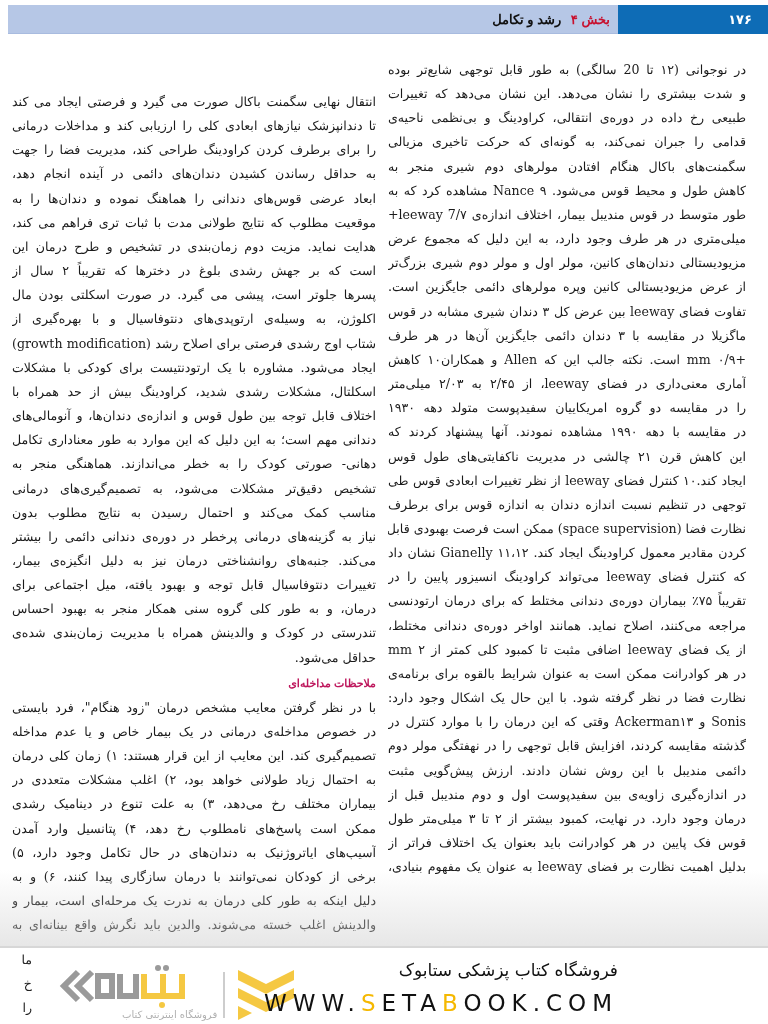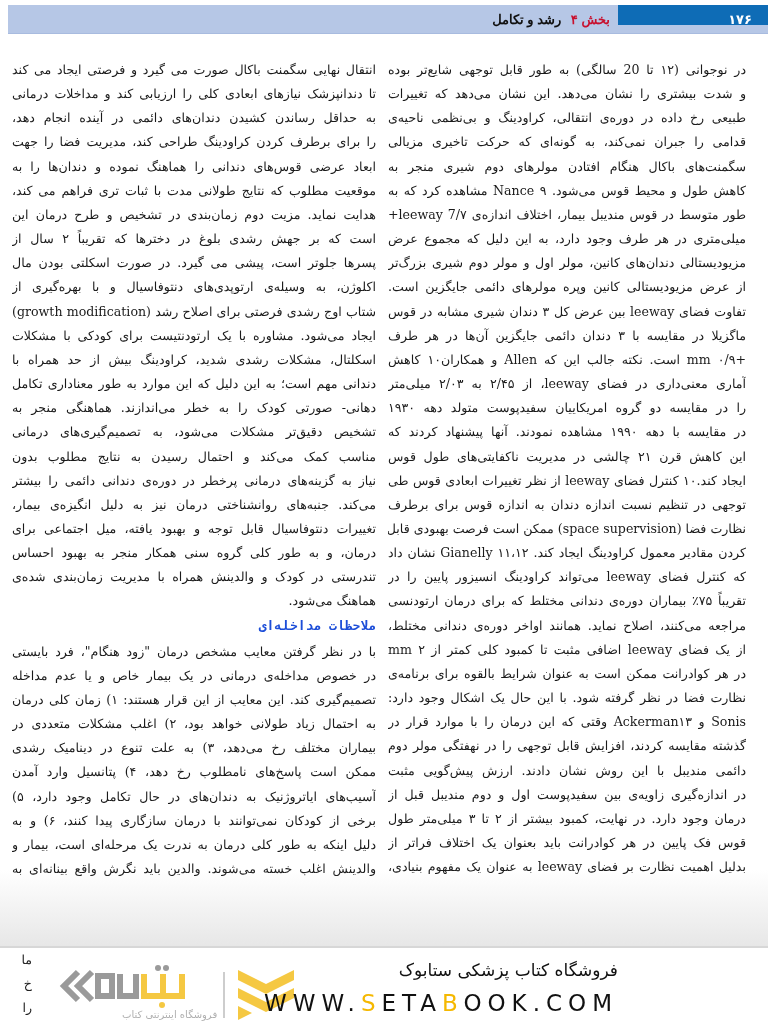--- a/index.html
+++ b/index.html
@@ -4,44 +4,44 @@
   <style>
     * { margin: 0; padding: 0; box-sizing: border-box; }
     html, body { width: 768px; height: 1024px; background: #ffffff; overflow: hidden; }
     body { position: relative; font-family: "DejaVu Serif", "Liberation Serif", serif; color: #1a1a1a; }
 
     .header-bar {
       position: absolute; top: 5px; left: 8px; width: 760px; height: 29px;
       background: #b6c7e6; border-bottom: 1px solid #a8bbdf;
     }
     .header-page {
-      position: absolute; top: 0; right: 0; width: 150px; height: 20px;
+      position: absolute; top: 0; right: 0; width: 150px; height: 29px;
       background: #0e6cb6; color: #ffffff;
       font-family: "DejaVu Sans", sans-serif; font-weight: bold; font-size: 13px;
       direction: rtl; padding-right: 16px; line-height: 29px;
     }
     .header-title {
       position: absolute; top: 0; right: 158px; height: 29px; line-height: 29px;
       direction: rtl; font-family: Liberation Sans, sans-serif; font-weight: bold; font-size: 13px;
       color: #111;
     }
     .header-title .section { color: #c8102e; margin-left: 6px; }
 
     .col {
       position: absolute; top: 58px; width: 366px;
       direction: rtl; text-align: justify; text-align-last: right;
       font-size: 12.6px; line-height: 24.15px;
     }
     .col-right { right: 22px; width: 358px; }
-    .col-left { left: 12px; width: 364px; }
+    .col-left { left: 12px; width: 364px; margin-top: 32px; }
     .col .line { display: block; white-space: nowrap; overflow: hidden; text-align: justify; text-align-last: justify; }
     .col .line.last { text-align-last: right; }
     .heading {
-      color: #1d4ed8; font-family: Liberation Mono, monospace; font-weight: bold;
-      font-size: 13px; line-height: 26px;
+      color: #be185d; font-family: Liberation Sans, sans-serif; font-weight: bold;
+      font-size: 11px; line-height: 26px;
     }
 
     .fade {
       position: absolute; left: 0; top: 870px; width: 768px; height: 78px;
       background: linear-gradient(to bottom, rgba(255,255,255,0) 0%, rgba(210,210,210,0.55) 100%);
       pointer-events: none;
     }
     .fade-line { position: absolute; left: 0; top: 946px; width: 768px; height: 2px; background: #d7d7d7; }
 
     .footer {
@@ -94,53 +94,54 @@
     <span class="line">ایجاد کند.۱۰ کنترل فضای leeway از نظر تغییرات ابعادی قوس طی</span>
     <span class="line">توجهی در تنظیم نسبت اندازه دندان به اندازه قوس برای برطرف</span>
     <span class="line">نظارت فضا (space supervision) ممکن است فرصت بهبودی قابل</span>
     <span class="line">کردن مقادیر معمول کراودینگ ایجاد کند. Gianelly ۱۱،۱۲ نشان داد</span>
     <span class="line">که کنترل فضای leeway می‌تواند کراودینگ انسیزور پایین را در</span>
     <span class="line">تقریباً ۷۵٪ بیماران دوره‌ی دندانی مختلط که برای درمان ارتودنسی</span>
     <span class="line">مراجعه می‌کنند، اصلاح نماید. همانند اواخر دوره‌ی دندانی مختلط،</span>
     <span class="line">از یک فضای leeway اضافی مثبت تا کمبود کلی کمتر از ۲ mm</span>
     <span class="line">در هر کوادرانت ممکن است به عنوان شرایط بالقوه برای برنامه‌ی</span>
     <span class="line">نظارت فضا در نظر گرفته شود. با این حال یک اشکال وجود دارد:</span>
-    <span class="line">Sonis و Ackerman۱۳ وقتی که این درمان را با موارد قرار در</span>
+    <span class="line">Sonis و Ackerman۱۳ وقتی که این درمان را با موارد کنترل در</span>
     <span class="line">گذشته مقایسه کردند، افزایش قابل توجهی را در نهفتگی مولر دوم</span>
     <span class="line">دائمی مندیبل با این روش نشان دادند. ارزش پیش‌گویی مثبت</span>
     <span class="line">در اندازه‌گیری زاویه‌ی بین سفیدپوست اول و دوم مندیبل قبل از</span>
     <span class="line">درمان وجود دارد. در نهایت، کمبود بیشتر از ۲ تا ۳ میلی‌متر طول</span>
     <span class="line">قوس فک پایین در هر کوادرانت باید بعنوان یک اختلاف فراتر از</span>
     <span class="line">بدلیل اهمیت نظارت بر فضای leeway به عنوان یک مفهوم بنیادی،</span>
   </div>
 
 <div class="col col-left" id="col-left">
     <span class="line">انتقال نهایی سگمنت باکال صورت می گیرد و فرصتی ایجاد می کند</span>
     <span class="line">تا دندانپزشک نیازهای ابعادی کلی را ارزیابی کند و مداخلات درمانی</span>
+    <span class="line">را برای برطرف کردن کراودینگ طراحی کند، مدیریت فضا را جهت</span>
     <span class="line">به حداقل رساندن کشیدن دندان‌های دائمی در آینده انجام دهد،</span>
-    <span class="line">را برای برطرف کردن کراودینگ طراحی کند، مدیریت فضا را جهت</span>
     <span class="line">ابعاد عرضی قوس‌های دندانی را هماهنگ نموده و دندان‌ها را به</span>
     <span class="line">موقعیت مطلوب که نتایج طولانی مدت با ثبات تری فراهم می کند،</span>
     <span class="line">هدایت نماید. مزیت دوم زمان‌بندی در تشخیص و طرح درمان این</span>
     <span class="line">است که بر جهش رشدی بلوغ در دخترها که تقریباً ۲ سال از</span>
     <span class="line">پسرها جلوتر است، پیشی می گیرد. در صورت اسکلتی بودن مال</span>
     <span class="line">اکلوژن، به وسیله‌ی ارتوپدی‌های دنتوفاسیال و با بهره‌گیری از</span>
     <span class="line">شتاب اوج رشدی فرصتی برای اصلاح رشد (growth modification)</span>
     <span class="line">ایجاد می‌شود. مشاوره با یک ارتودنتیست برای کودکی با مشکلات</span>
     <span class="line">اسکلتال، مشکلات رشدی شدید، کراودینگ بیش از حد همراه با</span>
+    <span class="line">اختلاف قابل توجه بین طول قوس و اندازه‌ی دندان‌ها، و آنومالی‌های</span>
     <span class="line">دندانی مهم است؛ به این دلیل که این موارد به طور معناداری تکامل</span>
     <span class="line">دهانی- صورتی کودک را به خطر می‌اندازند. هماهنگی منجر به</span>
     <span class="line">تشخیص دقیق‌تر مشکلات می‌شود، به تصمیم‌گیری‌های درمانی</span>
     <span class="line">مناسب کمک می‌کند و احتمال رسیدن به نتایج مطلوب بدون</span>
     <span class="line">نیاز به گزینه‌های درمانی پرخطر در دوره‌ی دندانی دائمی را بیشتر</span>
     <span class="line">می‌کند. جنبه‌های روانشناختی درمان نیز به دلیل انگیزه‌ی بیمار،</span>
     <span class="line">تغییرات دنتوفاسیال قابل توجه و بهبود یافته، میل اجتماعی برای</span>
     <span class="line">درمان، و به طور کلی گروه سنی همکار منجر به بهبود احساس</span>
     <span class="line">تندرستی در کودک و والدینش همراه با مدیریت زمان‌بندی شده‌ی</span>
-    <span class="line last">هماهنگ می‌شود.</span>
+    <span class="line last">حداقل می‌شود.</span>
     <div class="heading">ملاحظات مداخله‌ای</div>
     <span class="line">با در نظر گرفتن معایب مشخص درمان "زود هنگام"، فرد بایستی</span>
     <span class="line">در خصوص مداخله‌ی درمانی در یک بیمار خاص و یا عدم مداخله</span>
     <span class="line">تصمیم‌گیری کند. این معایب از این قرار هستند: ۱) زمان کلی درمان</span>
     <span class="line">به احتمال زیاد طولانی خواهد بود، ۲) اغلب مشکلات متعددی در</span>
     <span class="line">بیماران مختلف رخ می‌دهد، ۳) به علت تنوع در دینامیک رشدی</span>
     <span class="line">ممکن است پاسخ‌های نامطلوب رخ دهد، ۴) پتانسیل وارد آمدن</span>
     <span class="line">آسیب‌های ایاتروژنیک به دندان‌های در حال تکامل وجود دارد، ۵)</span>
     <span class="line">برخی از کودکان نمی‌توانند با درمان سازگاری پیدا کنند، ۶) و به</span>
     <span class="line">دلیل اینکه به طور کلی درمان به ندرت یک مرحله‌ای است، بیمار و</span>

